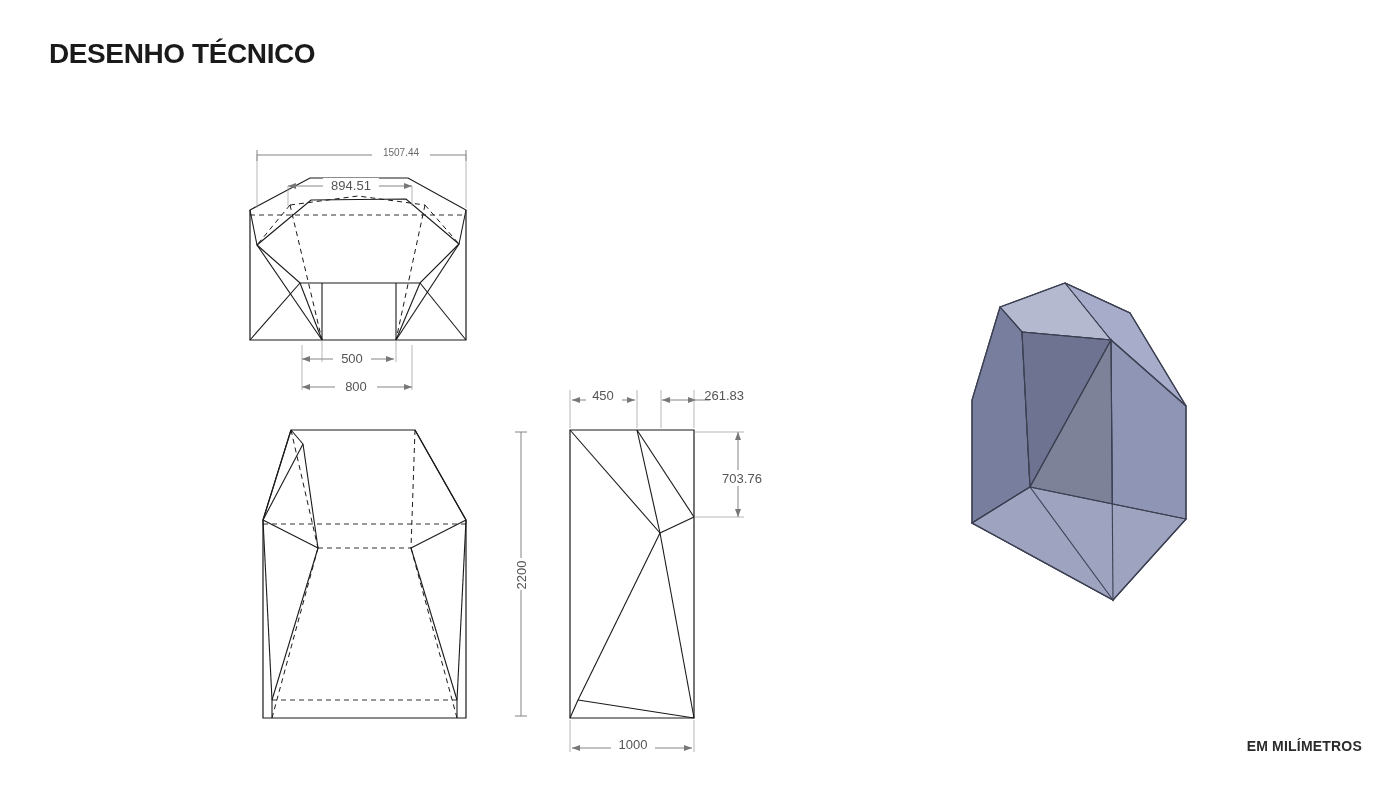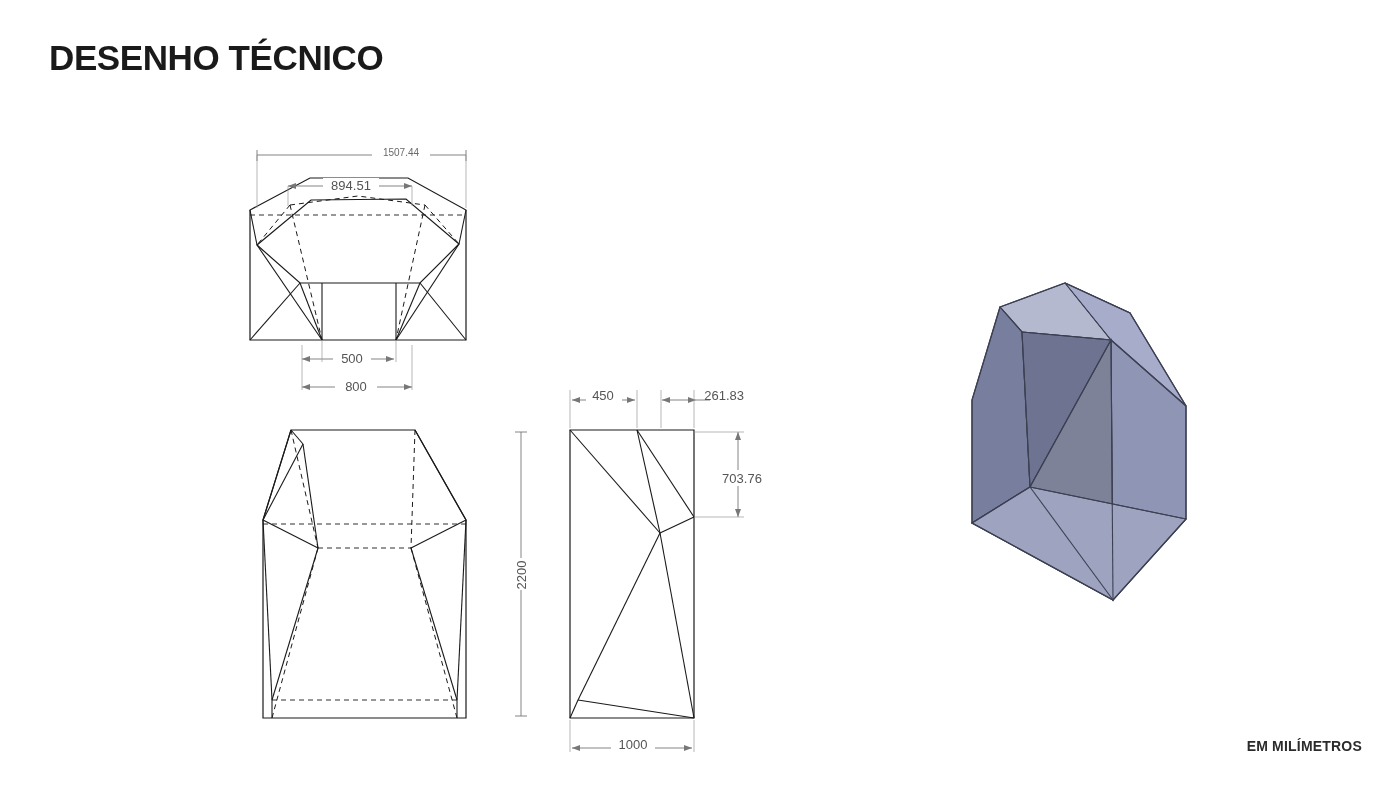--- a/index.html
+++ b/index.html
@@ -18,21 +18,21 @@
     position: absolute;
     left: 0; top: 0;
     width: 1400px;
     height: 788px;
     background: #ffffff;
   }
   .title {
     position: absolute;
     left: 49px;
     top: 38px;
-    font-size: 35px;
+    font-size: 28px;
     font-weight: bold;
     letter-spacing: -0.4px;
     color: #1a1a1a;
     font-family: "Liberation Sans", sans-serif;
   }
   .subtitle {
     position: absolute;
     left: 50px;
     top: 90px;
     font-size: 22px;

